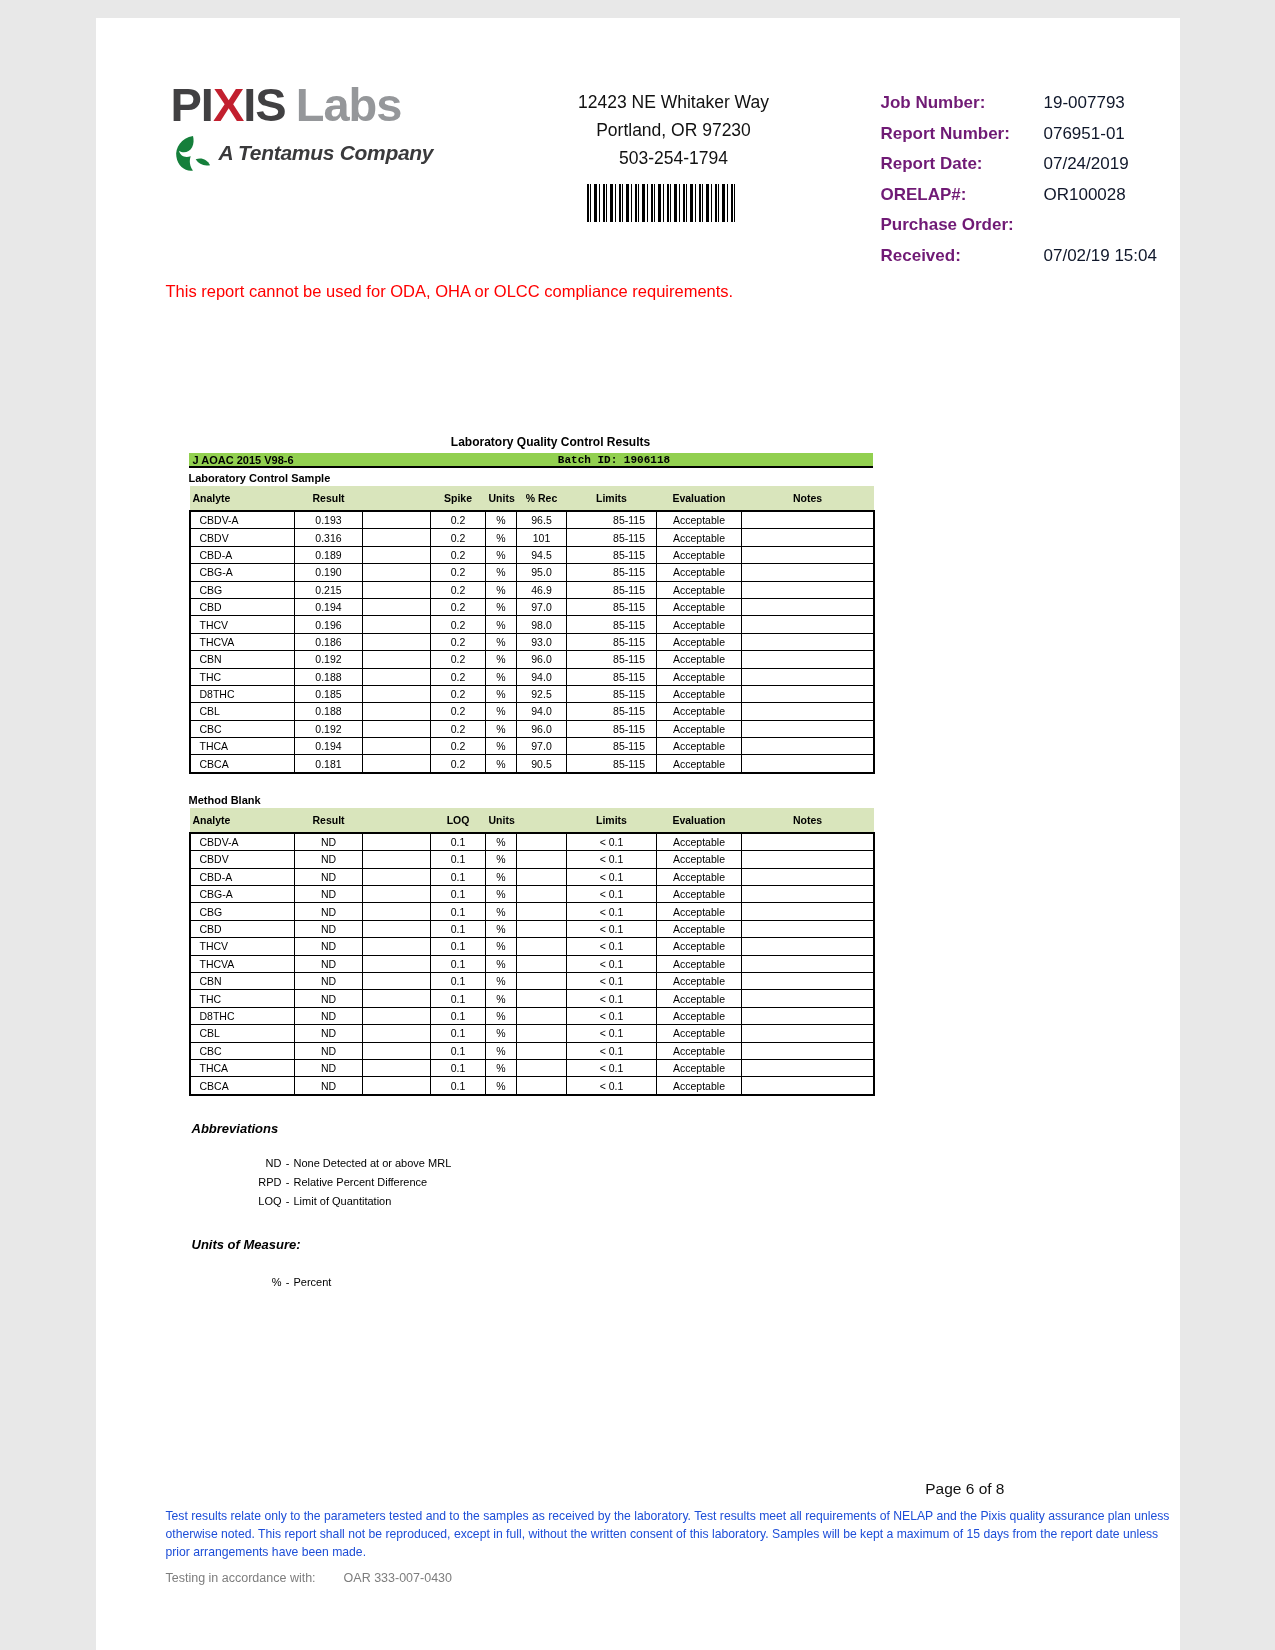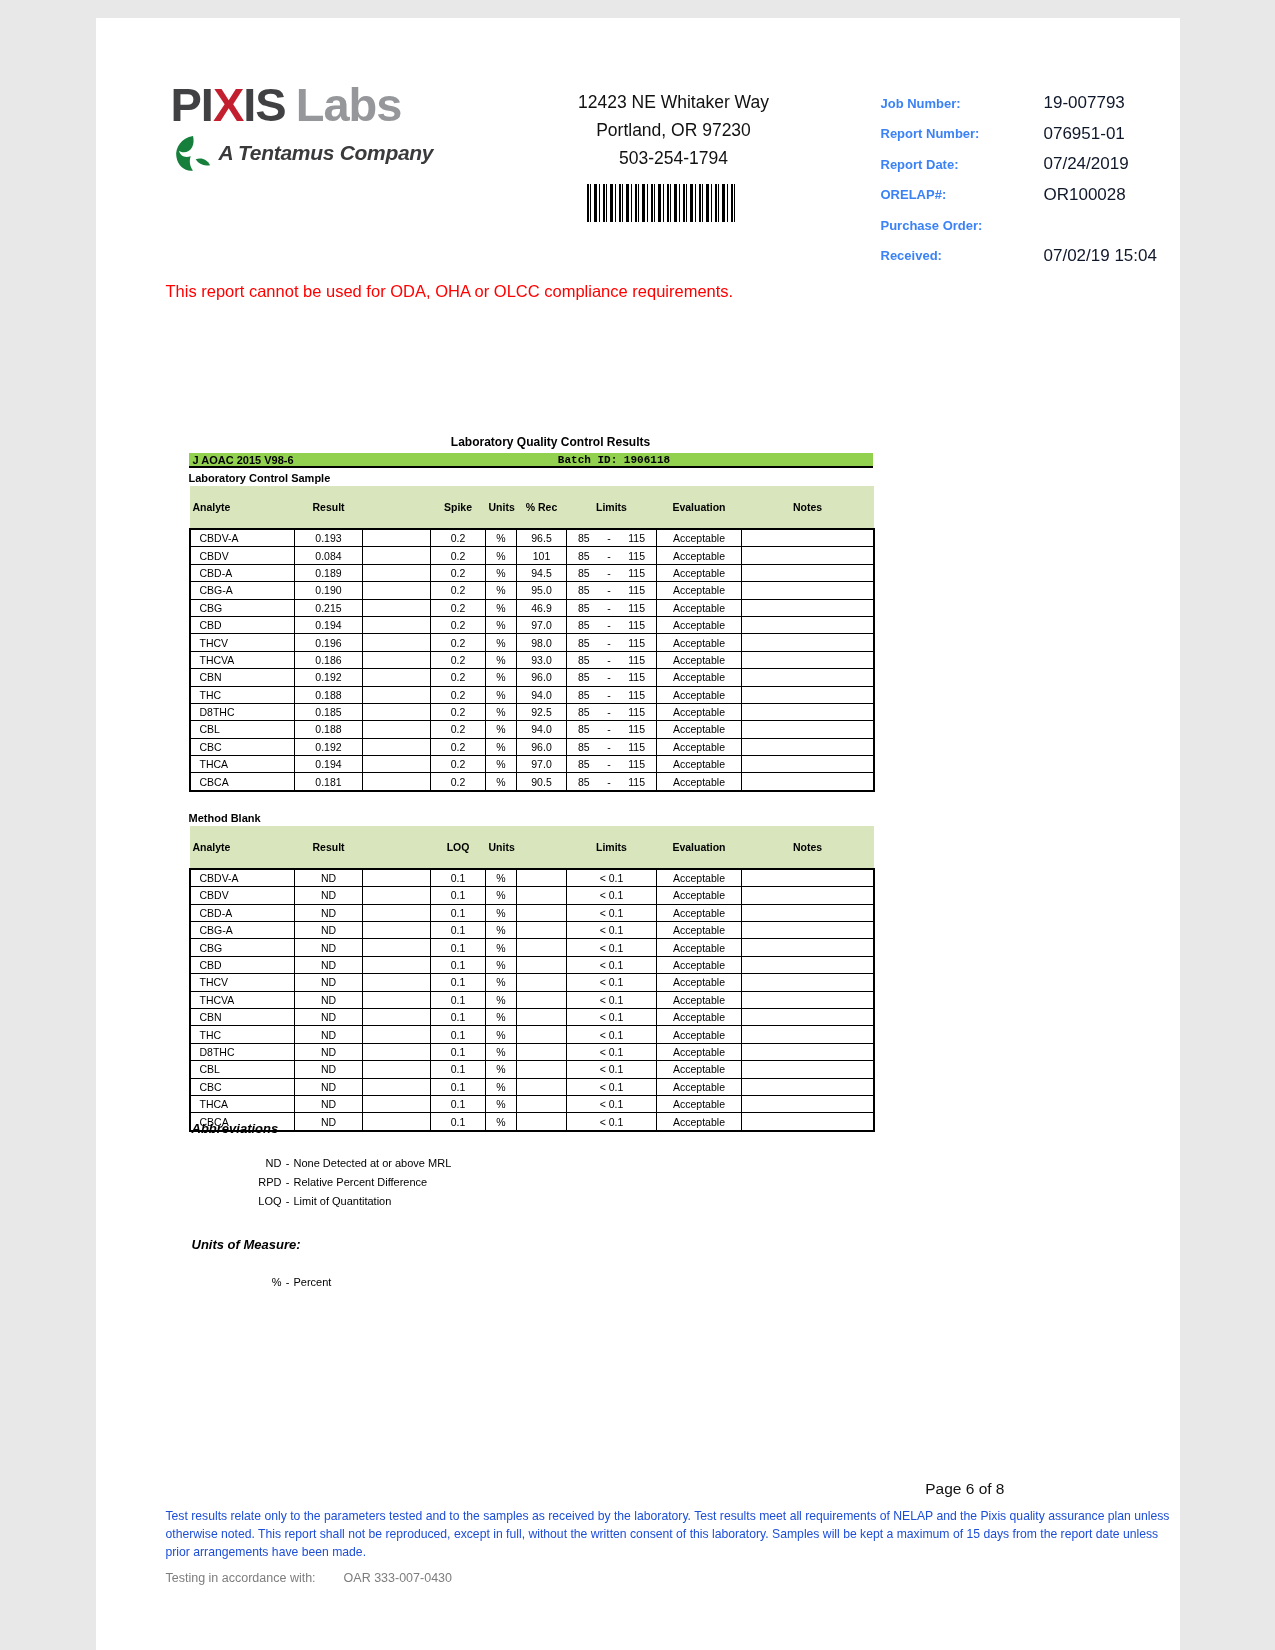--- a/index.html
+++ b/index.html
@@ -20,41 +20,41 @@
 
   .barcode{position:absolute;left:491px;top:166px;width:150px;height:38px;
            background:repeating-linear-gradient(90deg,
              #000 0px,#000 2px,#fff 2px,#fff 3px,
              #000 3px,#000 4px,#fff 4px,#fff 7px,
              #000 7px,#000 10px,#fff 10px,#fff 12px,
              #000 12px,#000 13px,#fff 13px,#fff 16px);}
 
   .info{position:absolute;left:785px;top:70px;width:430px;}
   .info-row{display:flex;height:30.5px;align-items:center;}
-  .info-label{width:163px;font-size:13px;font-weight:bold;color:#3b82f6;flex:none;}
+  .info-label{width:163px;font-size:17px;font-weight:bold;color:#701a75;flex:none;}
   .info-value{font-size:17px;color:#0f172a;}
 
   .notice{position:absolute;left:70px;top:264px;font-size:16.5px;color:#ff0000;}
 
   
   .qc{position:absolute;left:93px;top:417px;width:684px;font-size:10.5px;color:#000;}
   .qc-title{font-size:12px;font-weight:bold;text-align:center;width:644px;margin-left:40px;height:18px;}
   .method-bar{position:relative;background:#92d050;border-bottom:2px solid #000;height:15px;
               font-weight:bold;font-size:11px;line-height:15px;padding-left:4px;box-sizing:border-box;}
   .batch{position:absolute;left:54%;top:0;font-family:Liberation Mono, monospace;}
   .section-title{font-weight:bold;font-size:11px;height:16px;line-height:17px;margin-top:2px;}
   table.qc-table{border-collapse:collapse;table-layout:fixed;width:684px;}
   table.qc-table thead th{background:#d9e5bc;font-weight:bold;font-size:10.5px;height:16px;
-        padding:13px 3px;text-align:center;border-bottom:2px solid #000;}
+        padding:4px 3px;text-align:center;border-bottom:2px solid #000;}
   table.qc-table thead th.left{text-align:left;}
   table.qc-table tbody{border:2px solid #000;}
   table.qc-table tbody td{border:1px solid #000;font-size:10.5px;height:16.4px;
         padding:0 3px;text-align:center;overflow:hidden;white-space:nowrap;}
   table.qc-table tbody td.left{text-align:left;padding-left:9px;}
-  .limits-flex{display:flex;justify-content:space-between;padding:0 8px;}
+  .limits-flex{display:flex;justify-content:flex-end;padding:0 8px;}
   .mb-gap{height:16px;}
 
   
   .abbrev{position:absolute;left:96px;top:1103px;}
   .abbrev-title,.uom-title{font-size:13px;font-weight:bold;font-style:italic;color:#000;}
   .abbrev-list{margin-top:21px;}
   .abbrev-row{display:flex;height:19px;font-size:11px;color:#000;}
   .abbrev-key{width:90px;text-align:right;flex:none;}
   .abbrev-sep{width:12px;text-align:center;flex:none;}
   .uom{position:absolute;left:96px;top:1219px;}
@@ -168,21 +168,21 @@
                 <span>85</span>
                 <span>-</span>
                 <span>115</span>
               </div>
             </td>
             <td>Acceptable</td>
             <td></td>
           </tr>
           <tr>
             <td class="left">CBDV</td>
-            <td>0.084</td>
+            <td>0.316</td>
             <td></td>
             <td>0.2</td>
             <td>%</td>
             <td>101</td>
             <td>
               <div class="limits-flex">
                 <span>85</span>
                 <span>-</span>
                 <span>115</span>
               </div>

